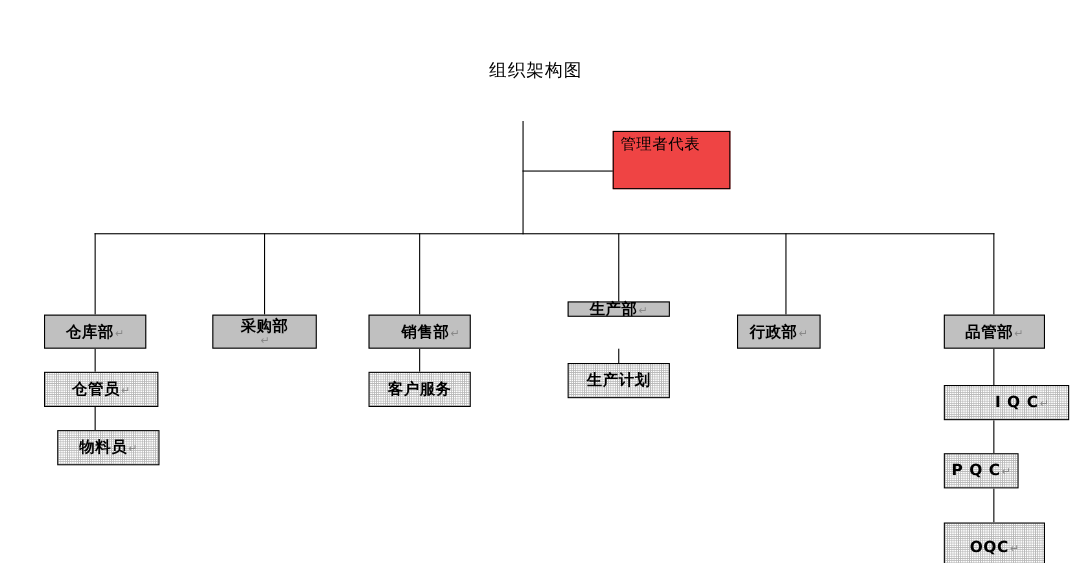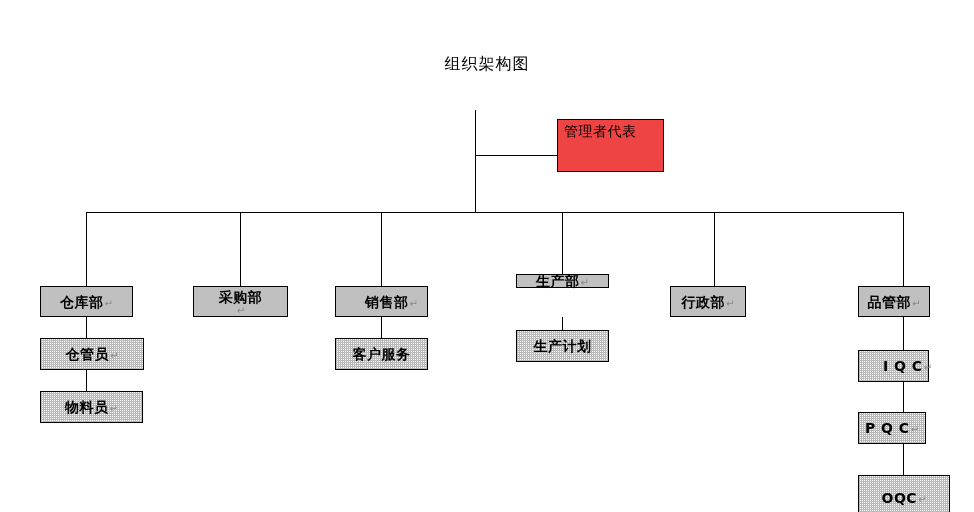--- a/index.html
+++ b/index.html
@@ -153,44 +153,44 @@
   <div class="node dept" style="left:516px; top:274px; width:93px; height:14px;">
     <span class="label">生产部</span>
     <span class="pilcrow">↵</span>
   </div>
 
   <div class="node dept" style="left:670px; top:286px; width:76px; height:31px;">
     <span class="label">行政部</span>
     <span class="pilcrow">↵</span>
   </div>
 
-  <div class="node dept" style="left:858px; top:286px; width:72px; height:31px;">
+  <div class="node dept" style="left:858px; top:286px; width:92px; height:31px;">
     <span class="label">品管部</span>
     <span class="pilcrow">↵</span>
   </div>
 
   <div class="node sub" style="left:40px; top:338px; width:104px; height:32px;">
     <span class="label">仓管员</span>
     <span class="pilcrow">↵</span>
   </div>
 
-  <div class="node sub" style="left:40px; top:391px; width:103px; height:32px;">
+  <div class="node sub" style="left:52px; top:391px; width:93px; height:32px;">
     <span class="label">物料员</span>
     <span class="pilcrow">↵</span>
   </div>
 
   <div class="node sub" style="left:335px; top:338px; width:93px; height:32px;">
     <span class="label">客户服务</span>
   </div>
 
   <div class="node sub" style="left:516px; top:330px; width:93px; height:32px;">
     <span class="label">生产计划</span>
   </div>
 
-  <div class="node sub" style="left:858px; top:350px; width:71px; height:32px;padding-left:28px;">
+  <div class="node sub" style="left:858px; top:350px; width:114px; height:32px;padding-left:28px;">
     <span class="label">I Q C</span>
     <span class="pilcrow">↵</span>
   </div>
 
   <div class="node sub" style="left:858px; top:412px; width:68px; height:32px;">
     <span class="label">P Q C</span>
     <span class="pilcrow">↵</span>
   </div>
 
   <div class="node sub" style="left:858px; top:475px; width:92px; height:46px;">

